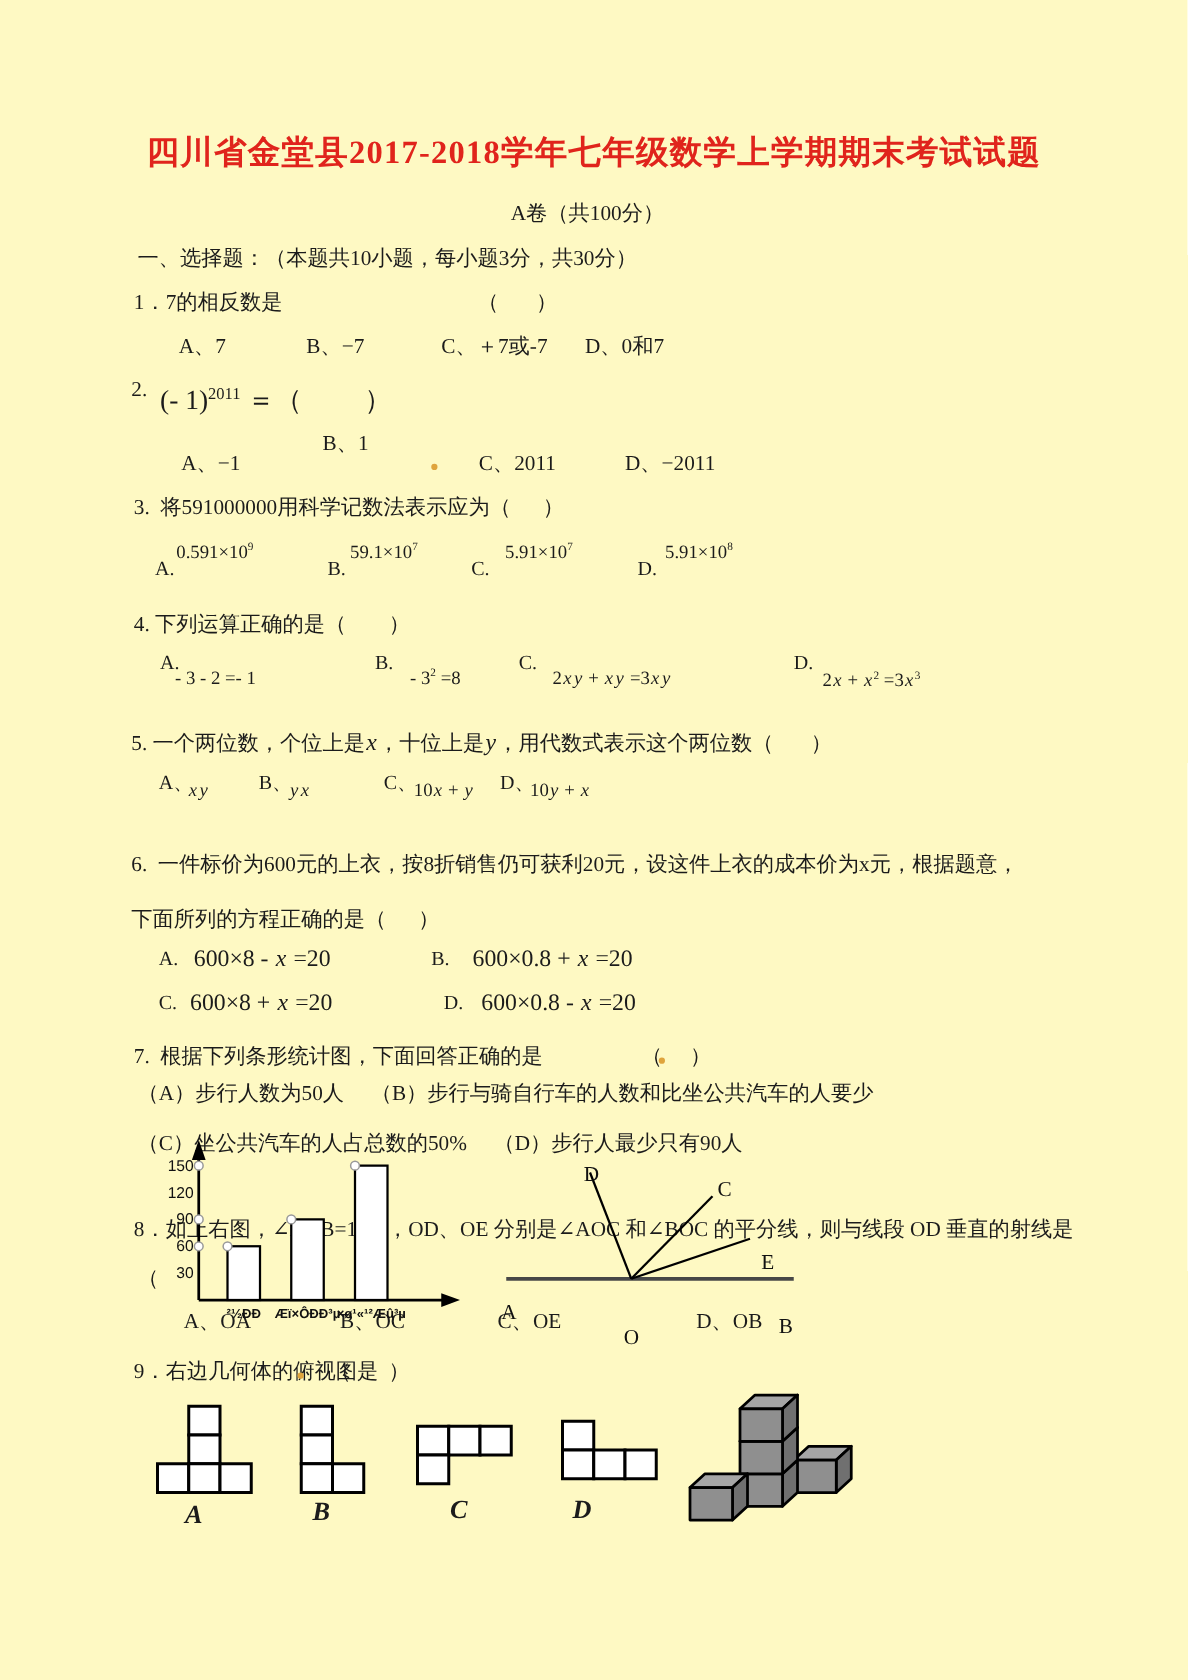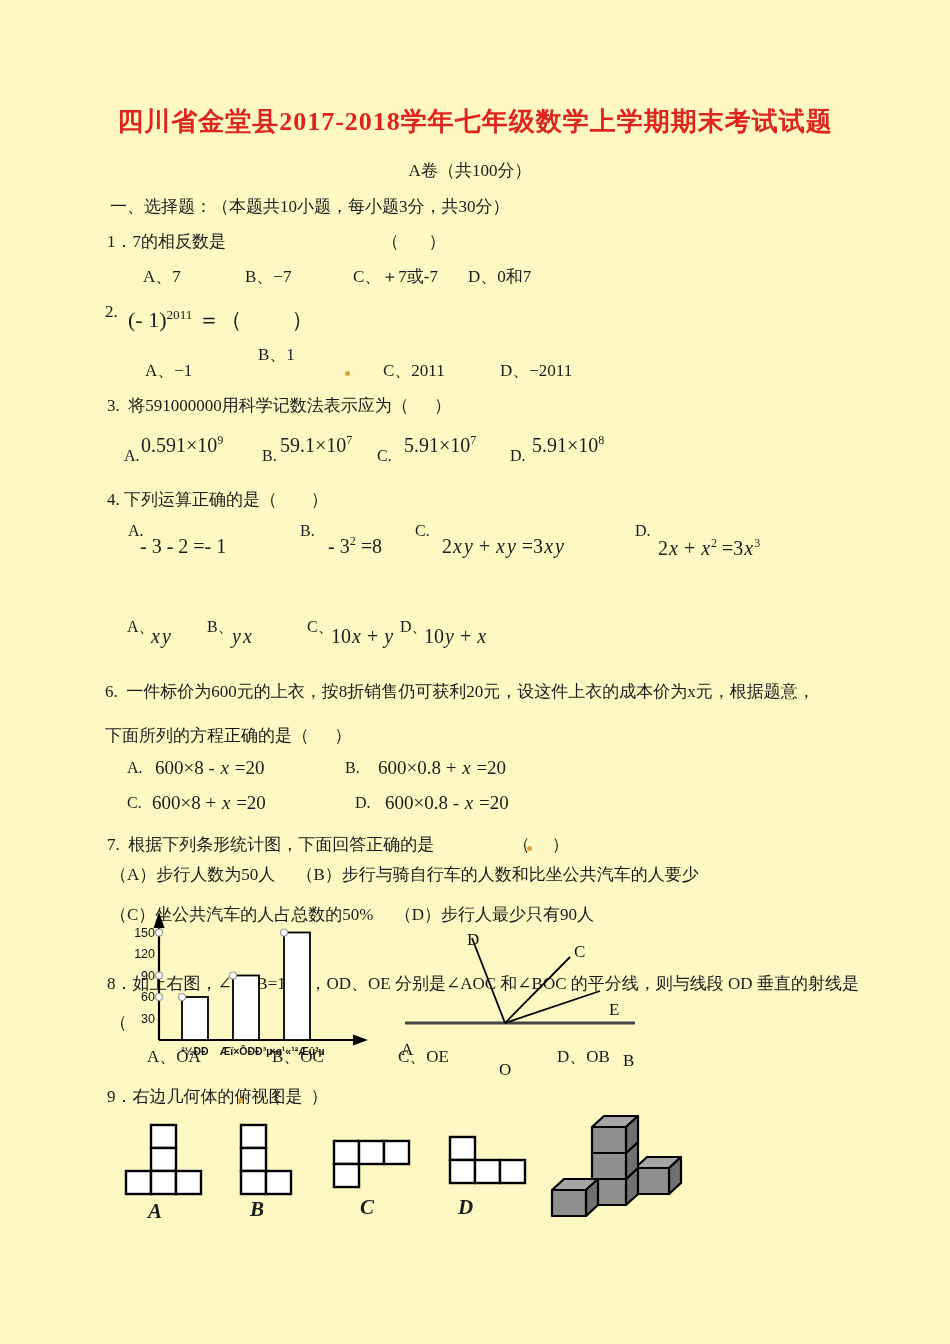--- a/index.html
+++ b/index.html
@@ -2,21 +2,21 @@
 <html><head>
 <meta charset="utf-8">
 <style>
   html,body{margin:0;padding:0;background:#fff;}
   .page{position:relative;width:950px;height:1344px;background:#fef9c3;overflow:hidden;
         font-family:"Liberation Serif","DejaVu Serif",serif;color:#1b1b1b;}
   .t{position:absolute;white-space:pre;font-size:17px;line-height:1.25;}
   .title{font-size:26px;font-weight:bold;color:#e0241c;transform:translateX(-50%);letter-spacing:1px;}
   .center{transform:translateX(-50%);}
   .letter{font-size:16px;}
-  .math{font-family:"Liberation Serif","DejaVu Serif",serif;font-size:20px;}
+  .math{font-family:"Liberation Serif","DejaVu Serif",serif;font-size:15px;}
   .math i{font-style:italic;margin:0 1px;}
   .math sup{font-size:0.6em;vertical-align:super;line-height:0;margin-top:19px;}
   .m22{font-size:22px;}
   .m19{font-size:19px;}
   .dot{position:absolute;width:5px;height:5px;border-radius:50%;background:#dfa43c;}
   svg{position:absolute;overflow:visible;}
   .bar{fill:#ffffff;stroke:#000;stroke-width:1.8;}
   .axis{stroke:#000;stroke-width:2.2;fill:none;}
   .ah{fill:#000;}
   .ytick{font-family:"Liberation Sans","DejaVu Sans",sans-serif;font-size:12.5px;text-anchor:end;fill:#111;}
@@ -68,20 +68,21 @@
   <div class="t" style="left:107px;top:489px;">4. 下列运算正确的是（        ）</div>
   <div class="t letter" style="left:128px;top:521px;">A.</div>
   <div class="t math" style="left:140px;top:534px;">- 3 - 2 =- 1</div>
   <div class="t letter" style="left:300px;top:521px;">B.</div>
   <div class="t math" style="left:328px;top:534px;">- 3<sup>2</sup> =8</div>
   <div class="t letter" style="left:415px;top:521px;">C.</div>
   <div class="t math" style="left:442px;top:534px;">2<i>x</i><i>y</i> + <i>x</i><i>y</i> =3<i>x</i><i>y</i></div>
   <div class="t letter" style="left:635px;top:521px;">D.</div>
   <div class="t math" style="left:658px;top:536px;">2<i>x</i> + <i>x</i><sup>2</sup> =3<i>x</i><sup>3</sup></div>
 
+  <div class="t" style="left:105px;top:583px;"><span>5. 一个两位数，个位上是</span><span class="math m19"><i>x</i></span><span>，十位上是</span><span class="math m19"><i>y</i></span><span>，用代数式表示这个两位数（       ）</span></div>
   <div class="t letter" style="left:127px;top:617px;">A、</div>
   <div class="t math" style="left:150px;top:624px;"><i>x</i><i>y</i></div>
   <div class="t letter" style="left:207px;top:617px;">B、</div>
   <div class="t math" style="left:231px;top:624px;"><i>y</i><i>x</i></div>
   <div class="t letter" style="left:307px;top:617px;">C、</div>
   <div class="t math" style="left:331px;top:624px;">10<i>x</i> + <i>y</i></div>
   <div class="t letter" style="left:400px;top:617px;">D、</div>
   <div class="t math" style="left:424px;top:624px;">10<i>y</i> + <i>x</i></div>
 
   <div class="t" style="left:105px;top:681px;">6.  一件标价为600元的上衣，按8折销售仍可获利20元，设这件上衣的成本价为x元，根据题意，</div>

